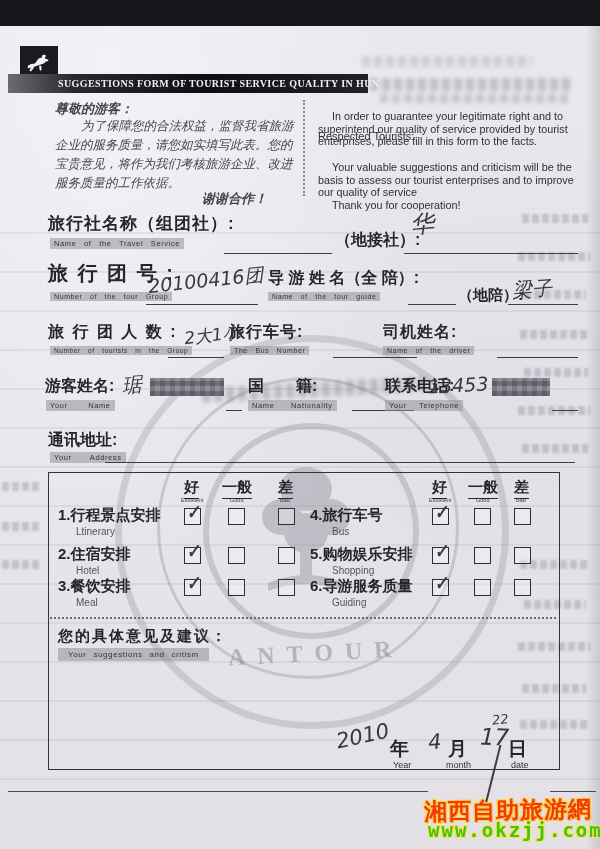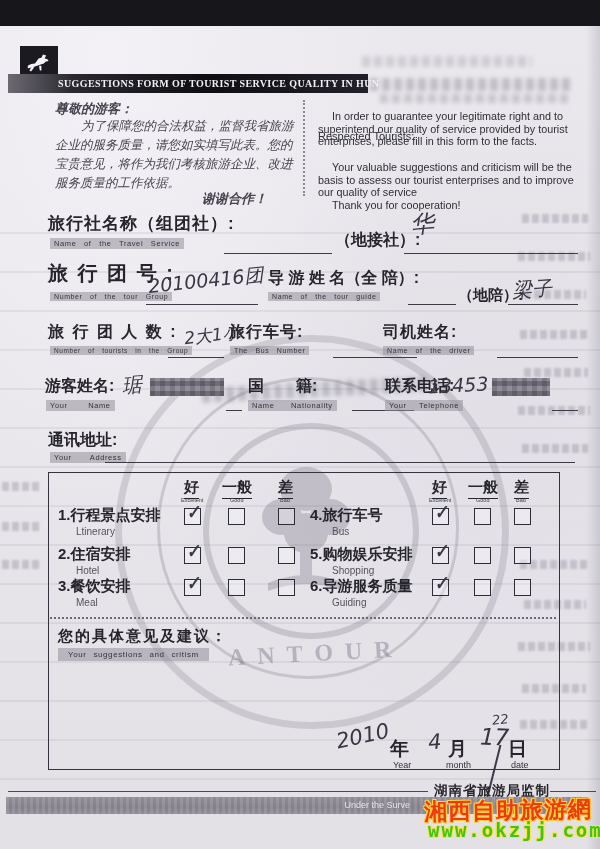--- a/index.html
+++ b/index.html
@@ -256,21 +256,17 @@
   <div class="hw" style="left:428px;top:730px;font-size:21px;transform:rotate(-5deg);">4</div>
   <div class="datecn" style="left:448px;top:736px;">月</div>
   <div class="dateen" style="left:440px;top:760px;">month</div>
   <div class="hw" style="left:480px;top:724px;font-size:23px;transform:rotate(2deg);">17</div>
   <div class="hw" style="left:492px;top:712px;font-size:13px;transform:rotate(-6deg);">22</div>
   <div class="datecn" style="left:508px;top:736px;">日</div>
   <div class="dateen" style="left:505px;top:760px;">date</div>
   <div class="abs" style="left:492px;top:744px;width:2px;height:62px;background:#3c3a46;transform:rotate(14deg);"></div>
 
   <div class="abs" style="left:8px;top:791px;width:420px;border-top:1.5px solid #4a4852;"></div>
-  <div class="abs cnb" style="left:434px;top:782px;font-size:13.5px;letter-spacing:1px;">湖南省旅游局监制</div>
   <div class="abs" style="left:550px;top:791px;width:46px;border-top:1.5px solid #4a4852;"></div>
-  <div class="abs graybar">
-    <span>Under the Surve</span>
-  </div>
   <div class="abs sitename">湘西自助旅游網</div>
   <div class="abs siteurl">www.okzjj.com</div>
 
 </div>
 
 </body></html>

